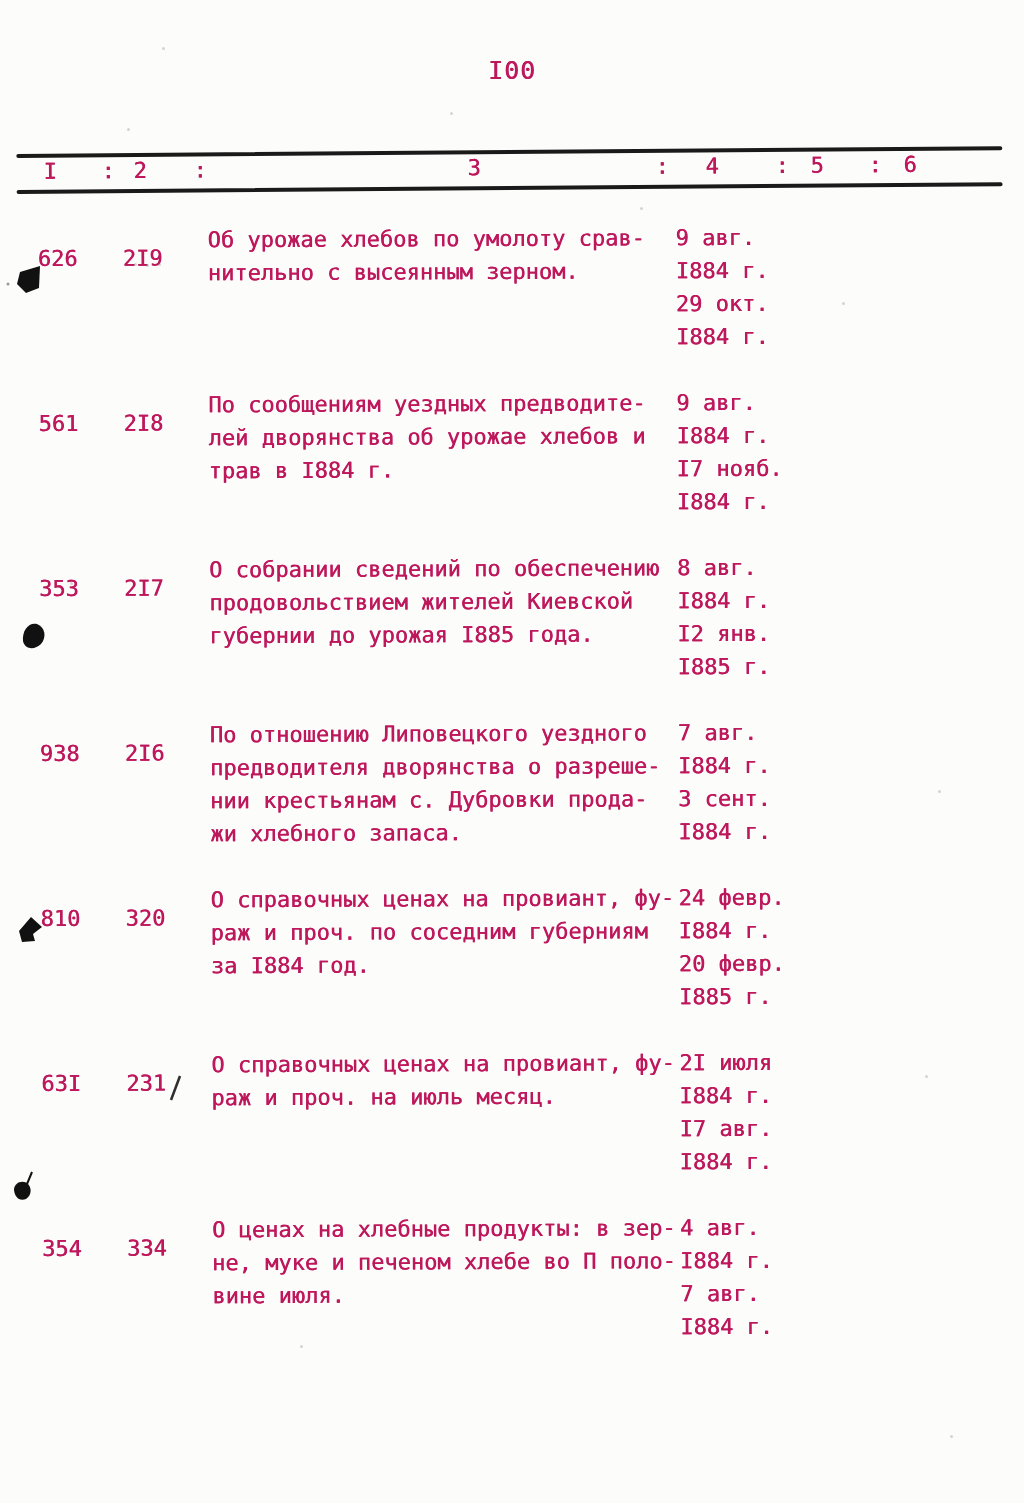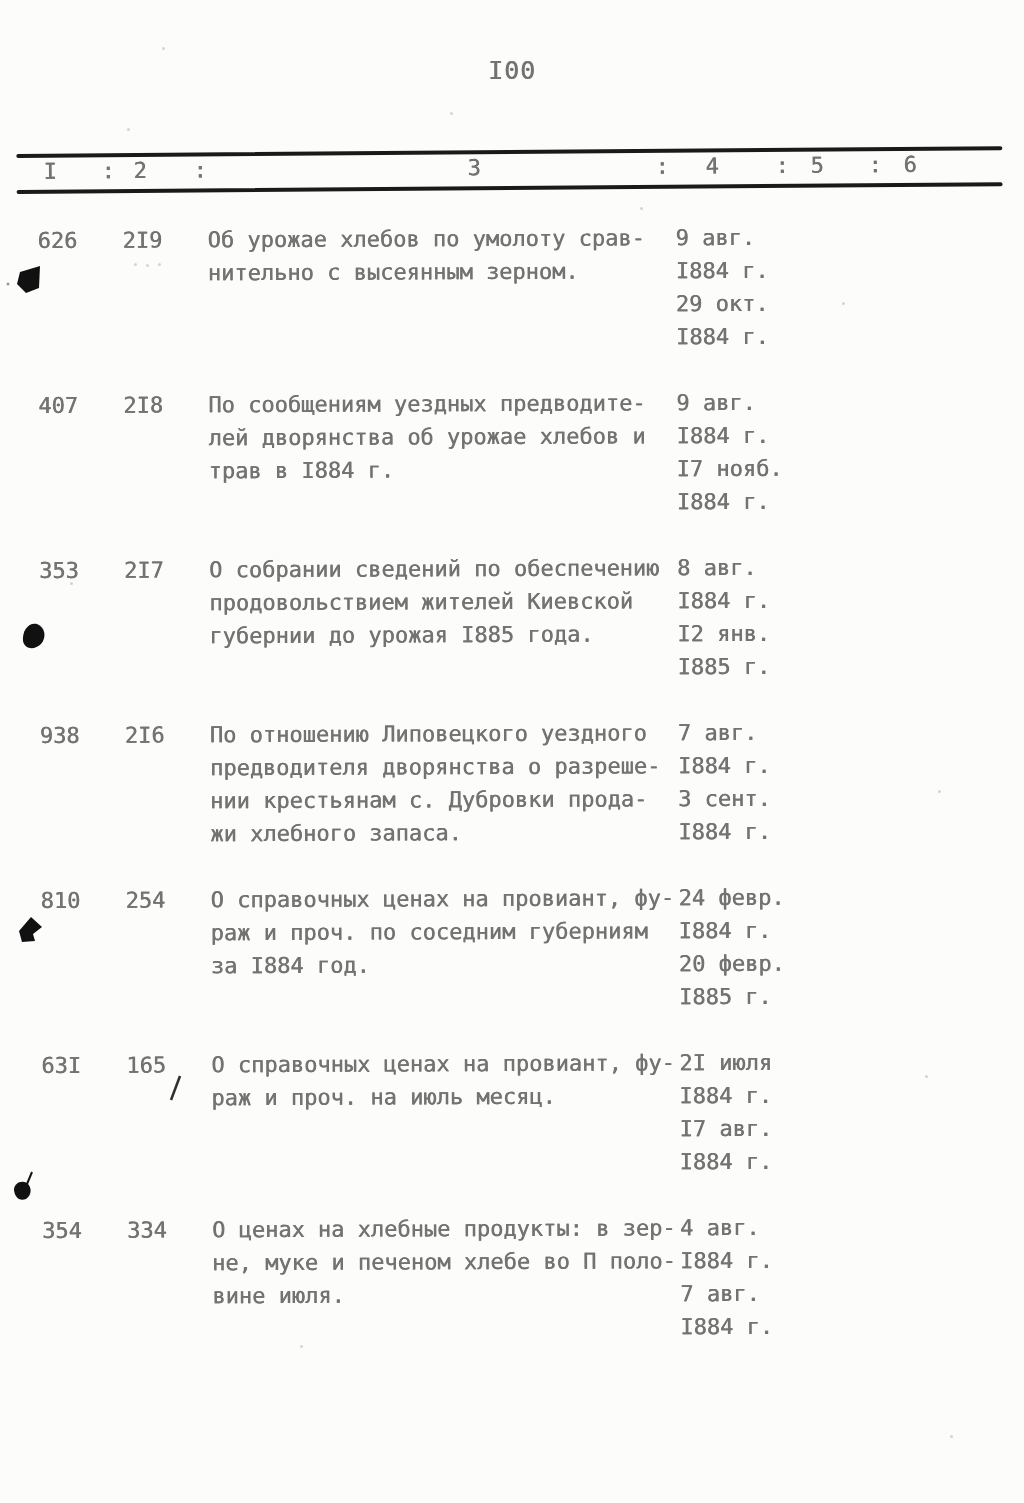--- a/index.html
+++ b/index.html
@@ -1,21 +1,21 @@
 <!DOCTYPE html>
 <html lang="ru"><head>
 <meta charset="utf-8">
 <style>
   html,body{margin:0;padding:0;background:#e8e8e6;}
   .page{
     position:relative;
     width:1024px;height:1503px;
     background:#fcfcfa;
     font-family:"DejaVu Sans Mono","Liberation Mono",monospace;
-    color:#737373;
+    color:#be185d;
     overflow:hidden;
     box-shadow:0 0 6px rgba(0,0,0,.2);
   }
   .typed{ text-shadow:0.5px 0 0 currentColor; }
 
   
   .page-number{
     position:absolute;top:56px;left:0;width:100%;
     text-align:center;font-size:25px;letter-spacing:1px;
   }
@@ -41,21 +41,21 @@
     transform:rotate(-0.25deg);
   }
   .entry{
     display:grid;
     grid-template-columns:85px 85px 468px auto;
     padding-left:40px;
     margin-bottom:33px;
     font-size:22px;line-height:33px;
   }
   .entry .line{white-space:nowrap;}
-  .col-no,.col-oldno{align-self:start;}
+  .col-no,.col-oldno{align-self:start;margin-top:18px;}
 
   
   .marks{position:absolute;top:0;left:0;width:1024px;height:1503px;pointer-events:none;}
 
   
   .speck{
     position:absolute;width:3px;height:3px;border-radius:50%;
     background:#8a8a86;opacity:.35;
   }
 </style>
@@ -93,21 +93,21 @@
         </div>
       <div class="col-dates">
           <div class="line">9 авг.</div>
           <div class="line">I884 г.</div>
           <div class="line">29 окт.</div>
           <div class="line">I884 г.</div>
         </div>
     </div>
 
     <div class="entry typed">
-      <div class="col-no">407</div>
+      <div class="col-no">561</div>
       <div class="col-oldno">2I8</div>
       <div class="col-title">
           <div class="line">По сообщениям уездных предводите-</div>
           <div class="line">лей дворянства об урожае хлебов и</div>
           <div class="line">трав в I884 г.</div>
         </div>
       <div class="col-dates">
           <div class="line">9 авг.</div>
           <div class="line">I884 г.</div>
           <div class="line">I7 нояб.</div>
@@ -143,37 +143,37 @@
       <div class="col-dates">
           <div class="line">7 авг.</div>
           <div class="line">I884 г.</div>
           <div class="line">3 сент.</div>
           <div class="line">I884 г.</div>
         </div>
     </div>
 
     <div class="entry typed">
       <div class="col-no">810</div>
-      <div class="col-oldno">254</div>
+      <div class="col-oldno">320</div>
       <div class="col-title">
           <div class="line">О справочных ценах на провиант, фу-</div>
           <div class="line">раж и проч. по соседним губерниям</div>
           <div class="line">за I884 год.</div>
         </div>
       <div class="col-dates">
           <div class="line">24 февр.</div>
           <div class="line">I884 г.</div>
           <div class="line">20 февр.</div>
           <div class="line">I885 г.</div>
         </div>
     </div>
 
     <div class="entry typed">
       <div class="col-no">63I</div>
-      <div class="col-oldno">165</div>
+      <div class="col-oldno">231</div>
       <div class="col-title">
           <div class="line">О справочных ценах на провиант, фу-</div>
           <div class="line">раж и проч. на июль месяц.</div>
         </div>
       <div class="col-dates">
           <div class="line">2I июля</div>
           <div class="line">I884 г.</div>
           <div class="line">I7 авг.</div>
           <div class="line">I884 г.</div>
         </div>

